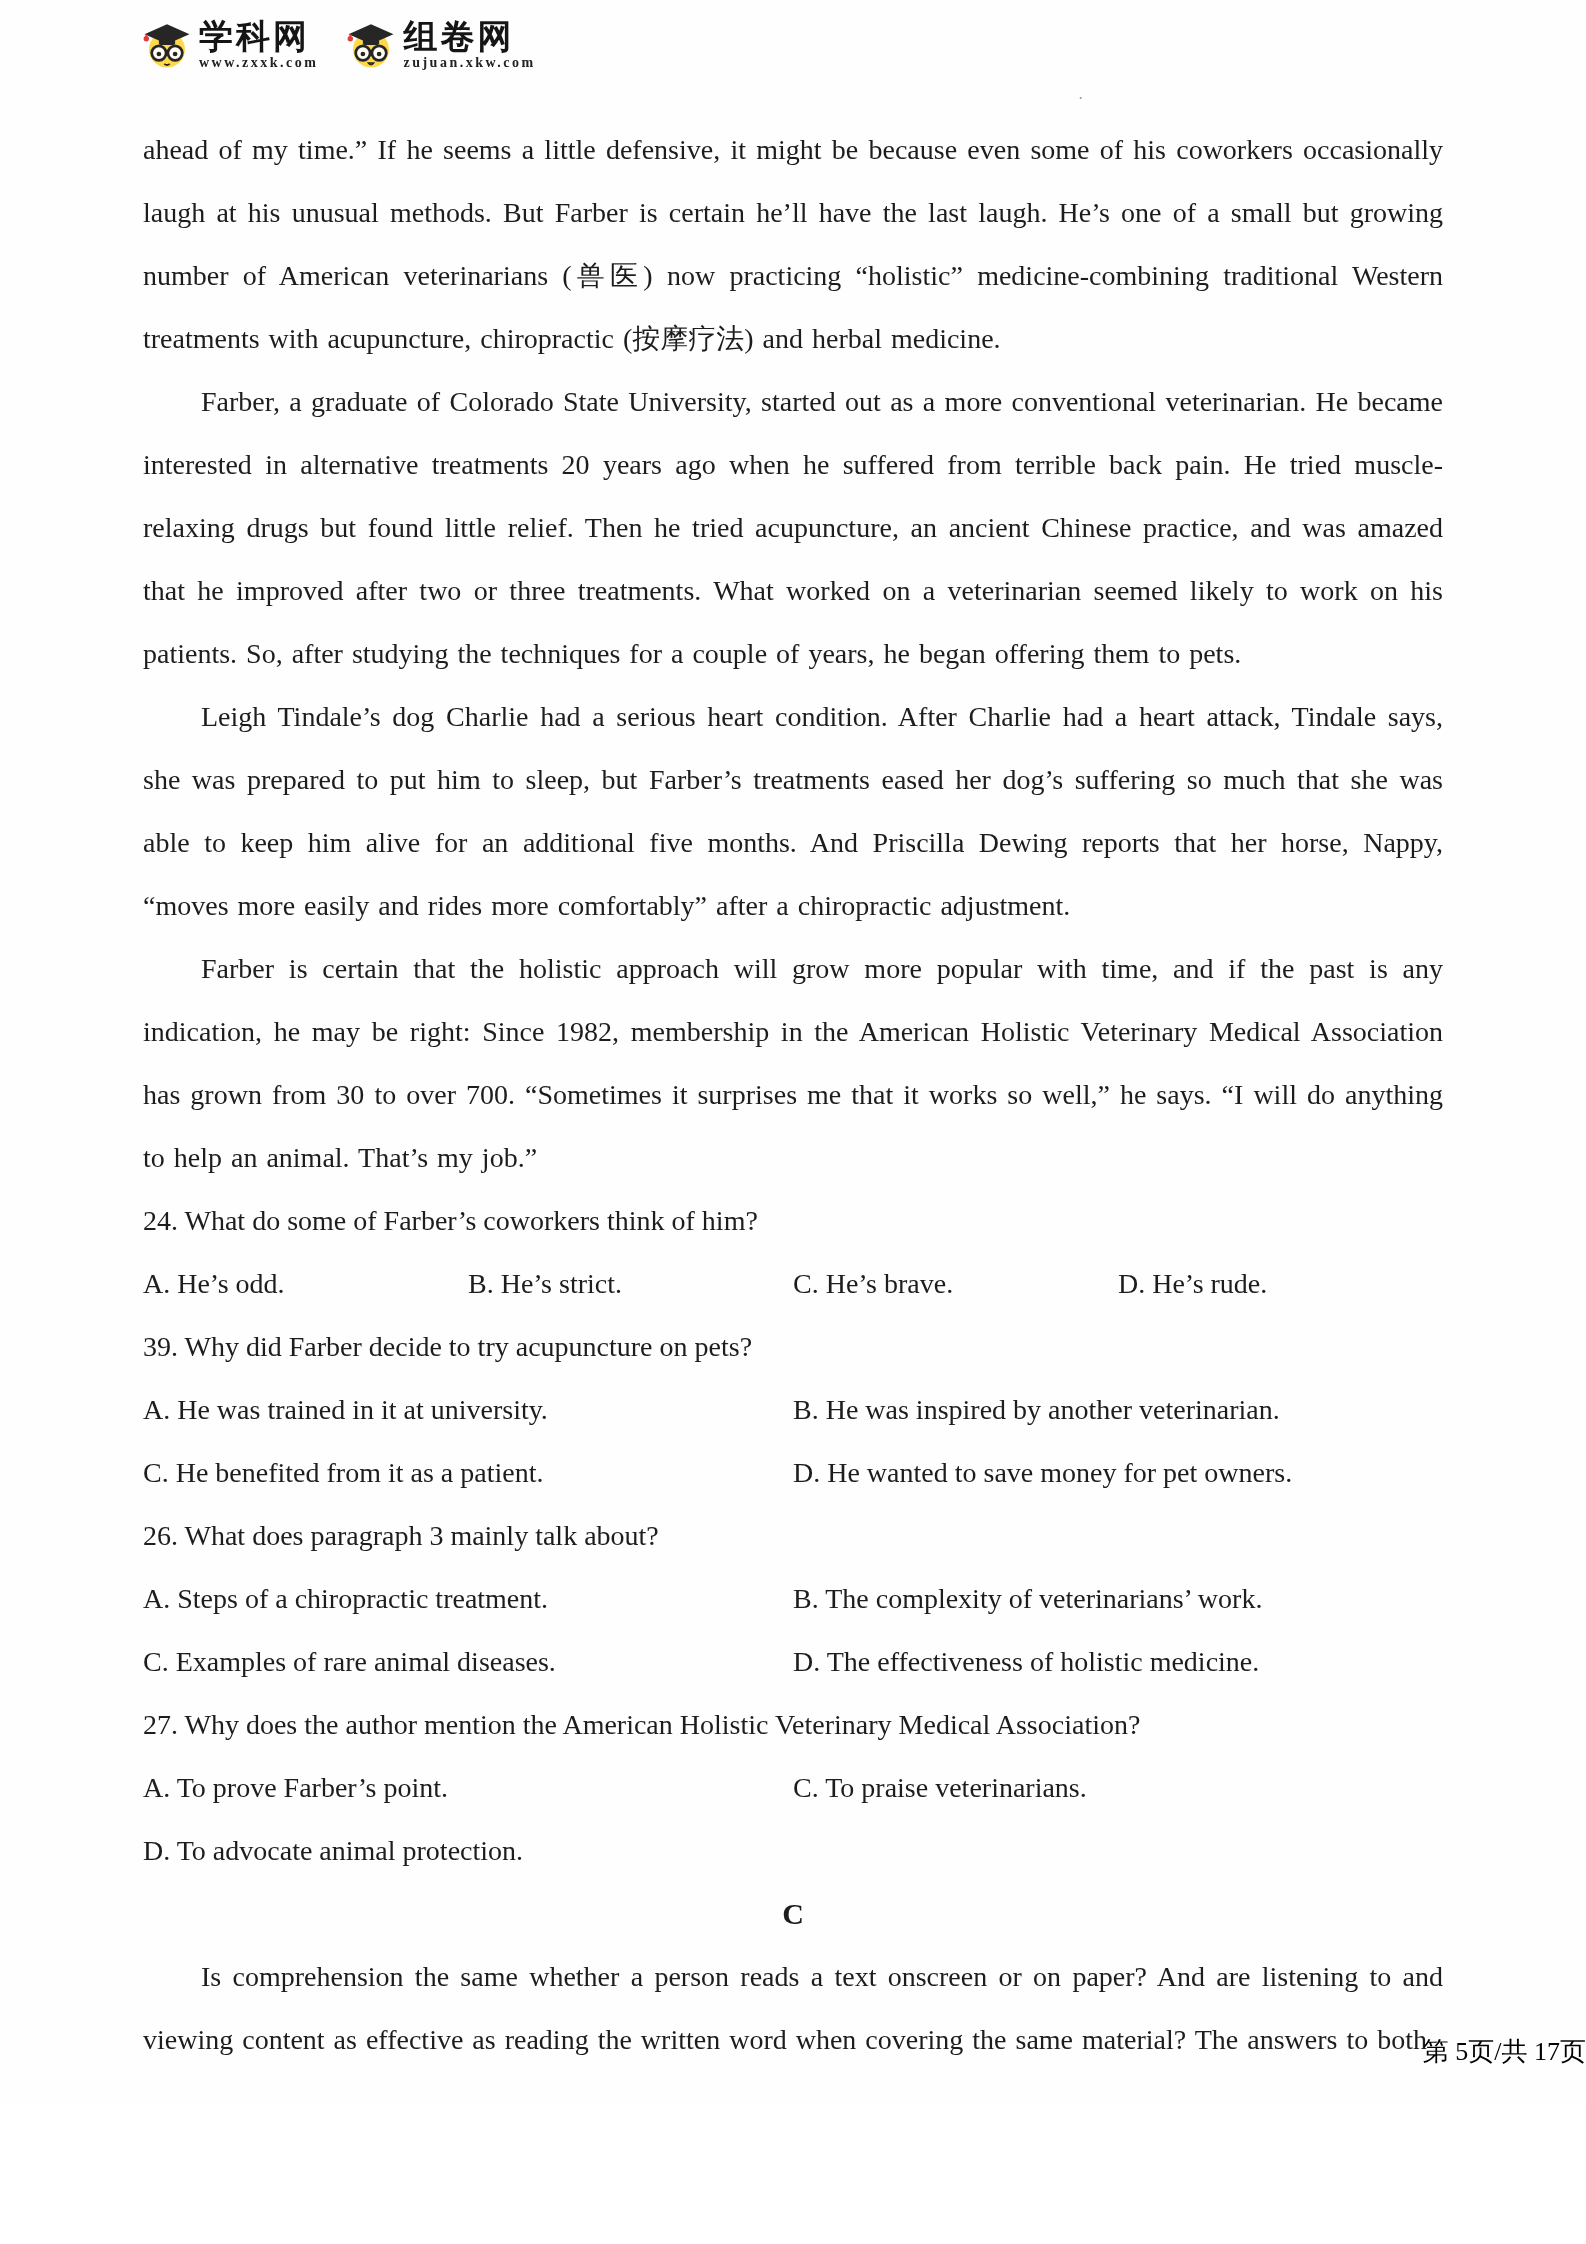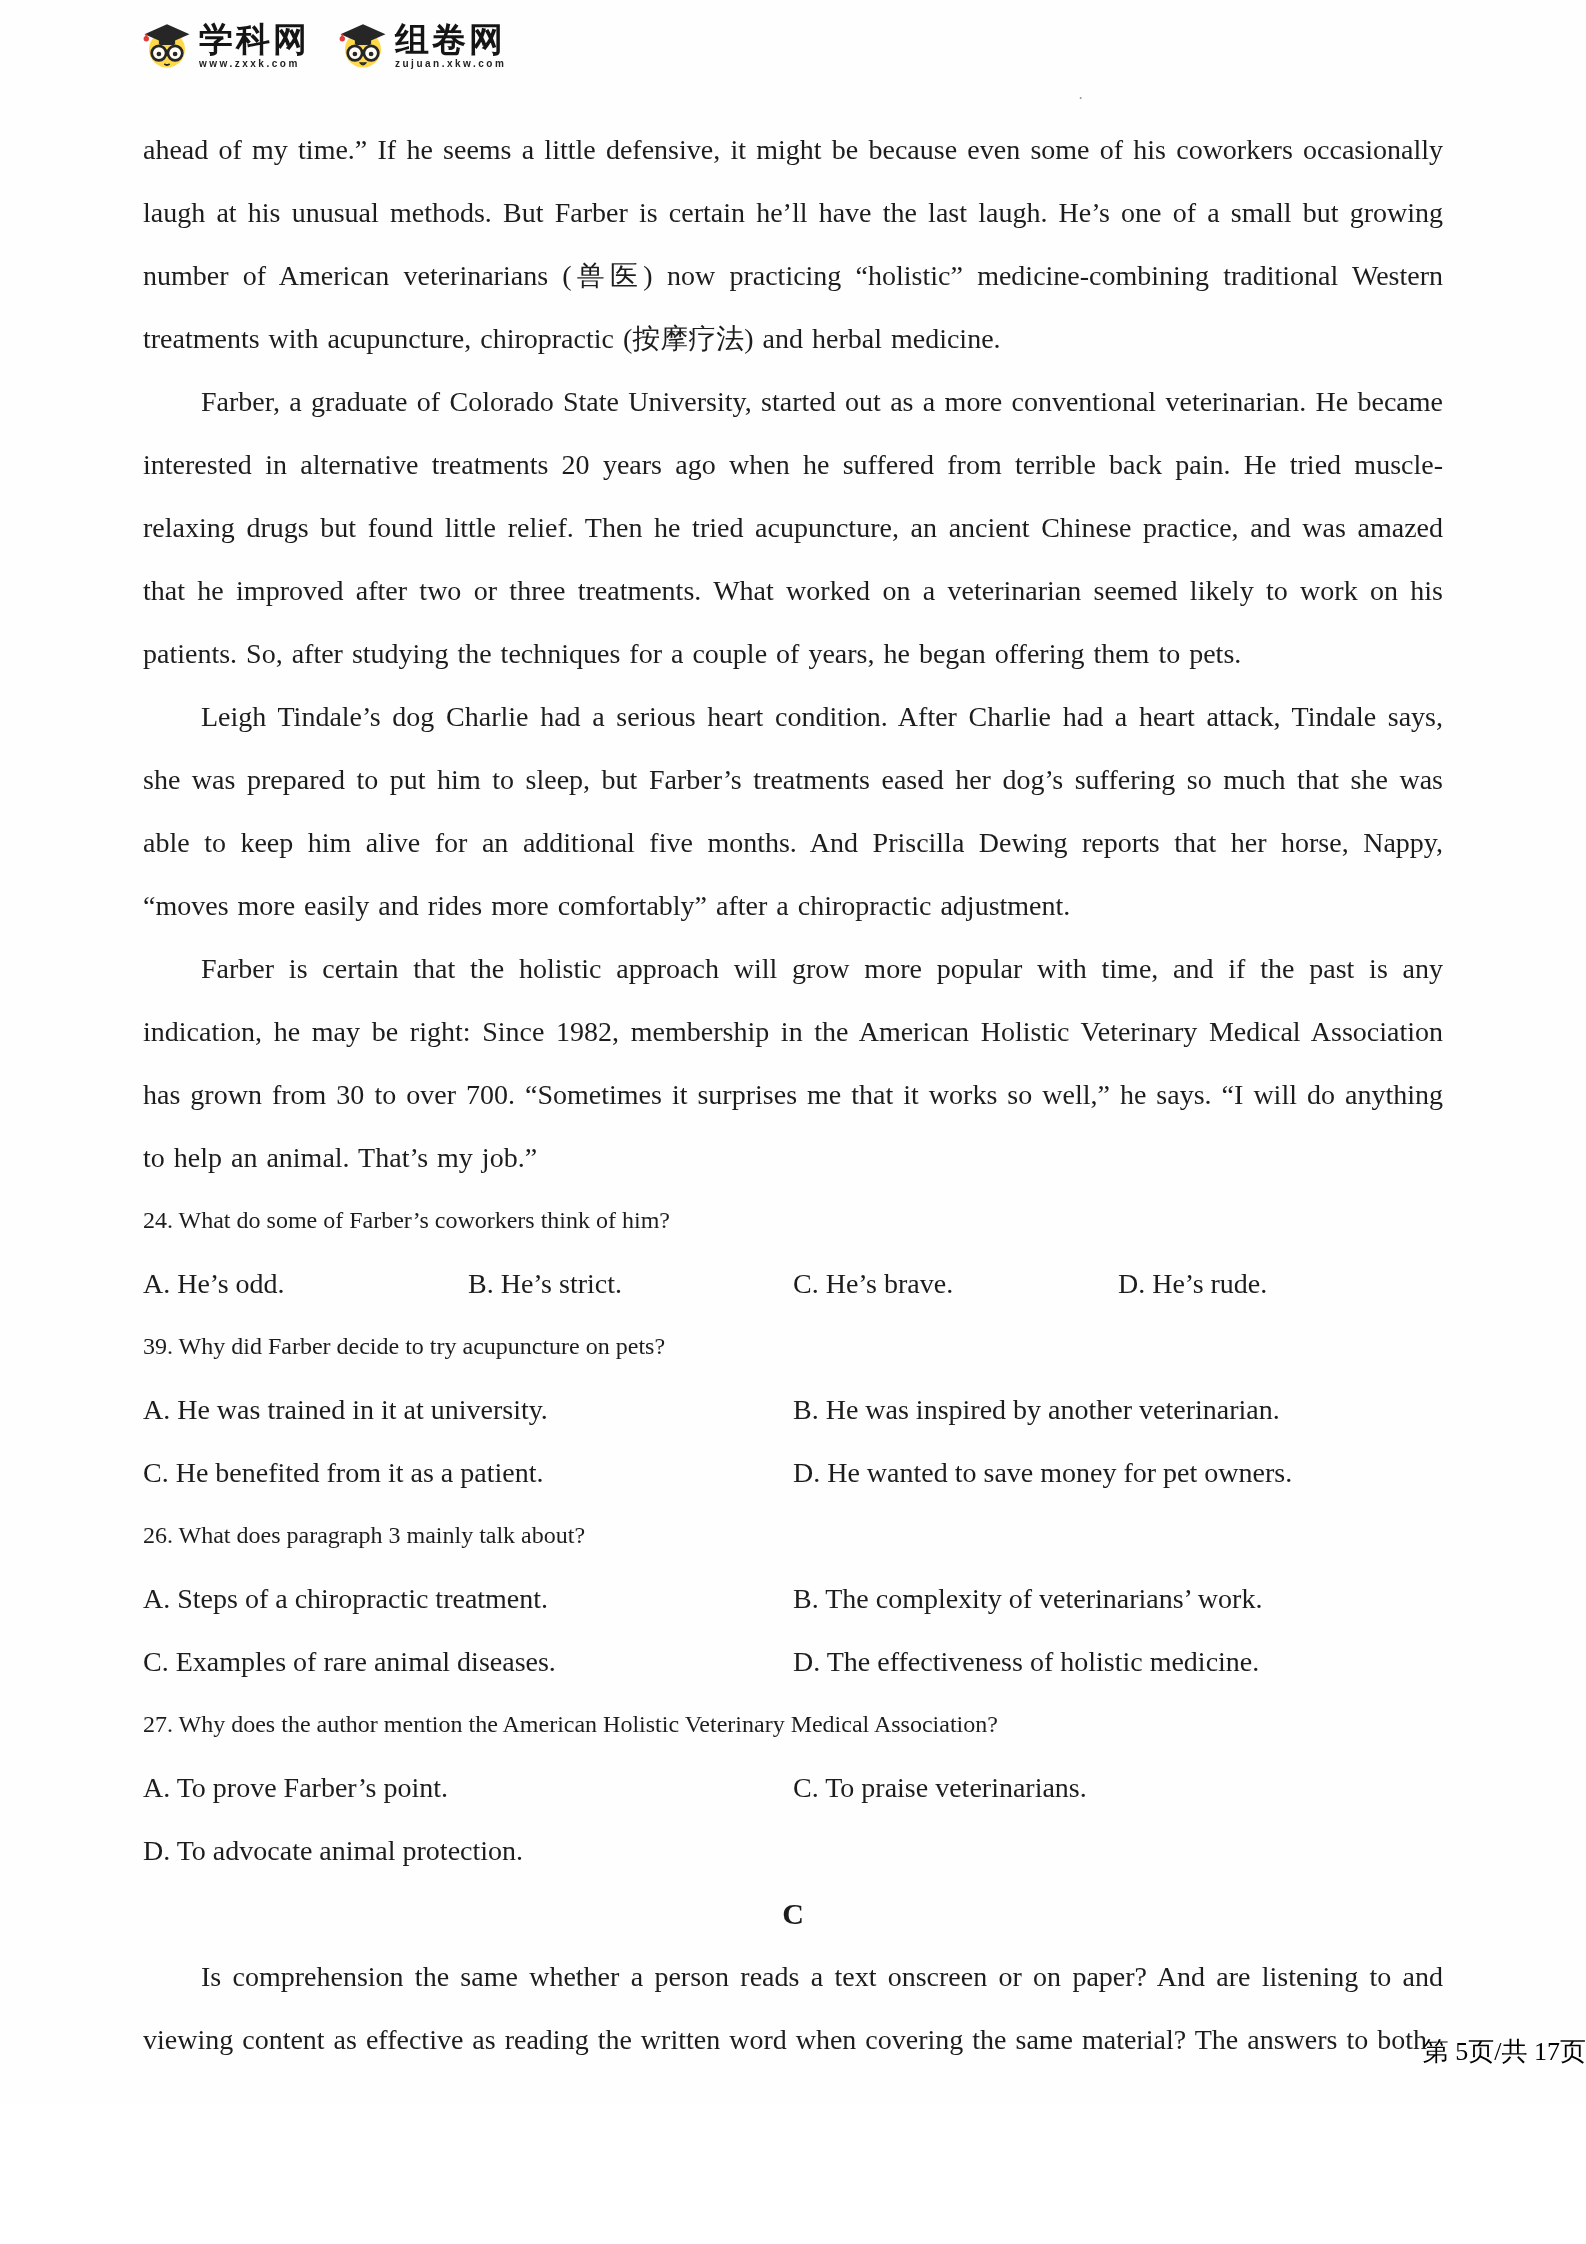--- a/index.html
+++ b/index.html
@@ -28,26 +28,27 @@
   .logo-text { display: flex; flex-direction: column; justify-content: center; }
   .logo-name {
     font-family: "Liberation Sans", "DejaVu Sans", sans-serif;
     font-weight: 900;
     font-size: 34px;
     line-height: 34px;
     color: #151515;
     letter-spacing: 3px;
   }
   .logo-url {
-    font-family: Liberation Sans, sans-serif;
+    font-family: Liberation Serif, serif;
     font-weight: 700;
-    font-size: 10px;
+    font-size: 14px;
     letter-spacing: 2.5px;
     color: #222;
     margin-top: 2px;
+    text-align: right;
   }
   .stray-dot {
     position: absolute;
     left: 1078px;
     top: 90px;
     font-size: 16px;
     color: #9a9a9a;
   }
   
   .content {
@@ -56,21 +57,21 @@
     top: 118px;
     width: 1300px;
   }
   .para {
     font-size: 28px;
     line-height: 63px;
     text-align: justify;
     word-spacing: 2px;
   }
   .indent { text-indent: 58px; }
-  .stem { font-size: 24px; line-height: 63px; }
+  .stem { font-size: 28px; line-height: 63px; }
   .opts { display: grid; font-size: 28px; line-height: 63px; }
   .cols4 { grid-template-columns: 1fr 1fr 1fr 1fr; }
   .cols2 { grid-template-columns: 1fr 1fr; }
   .opt { white-space: nowrap; }
   .section-heading {
     text-align: center;
     font-weight: bold;
     font-size: 30px;
     line-height: 63px;
   }

